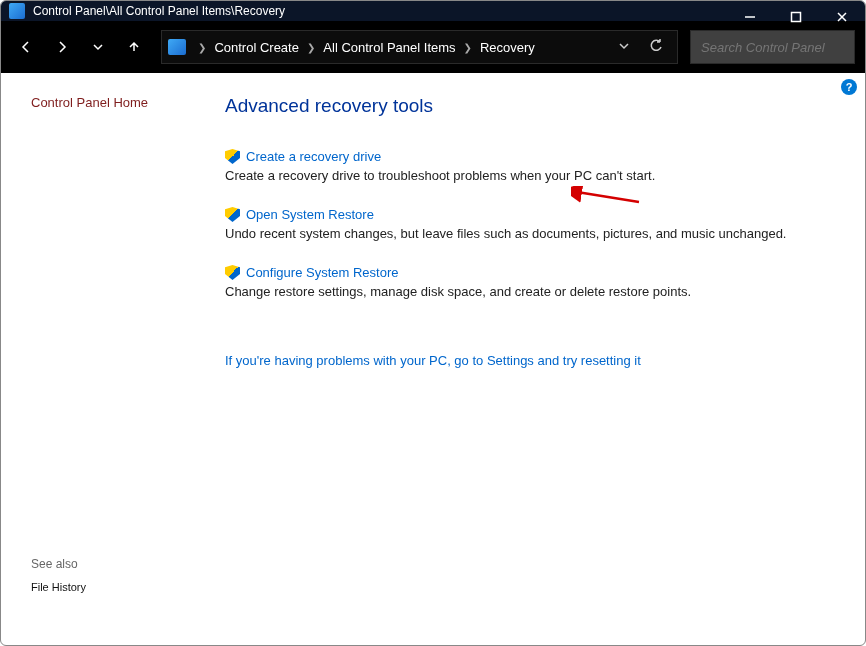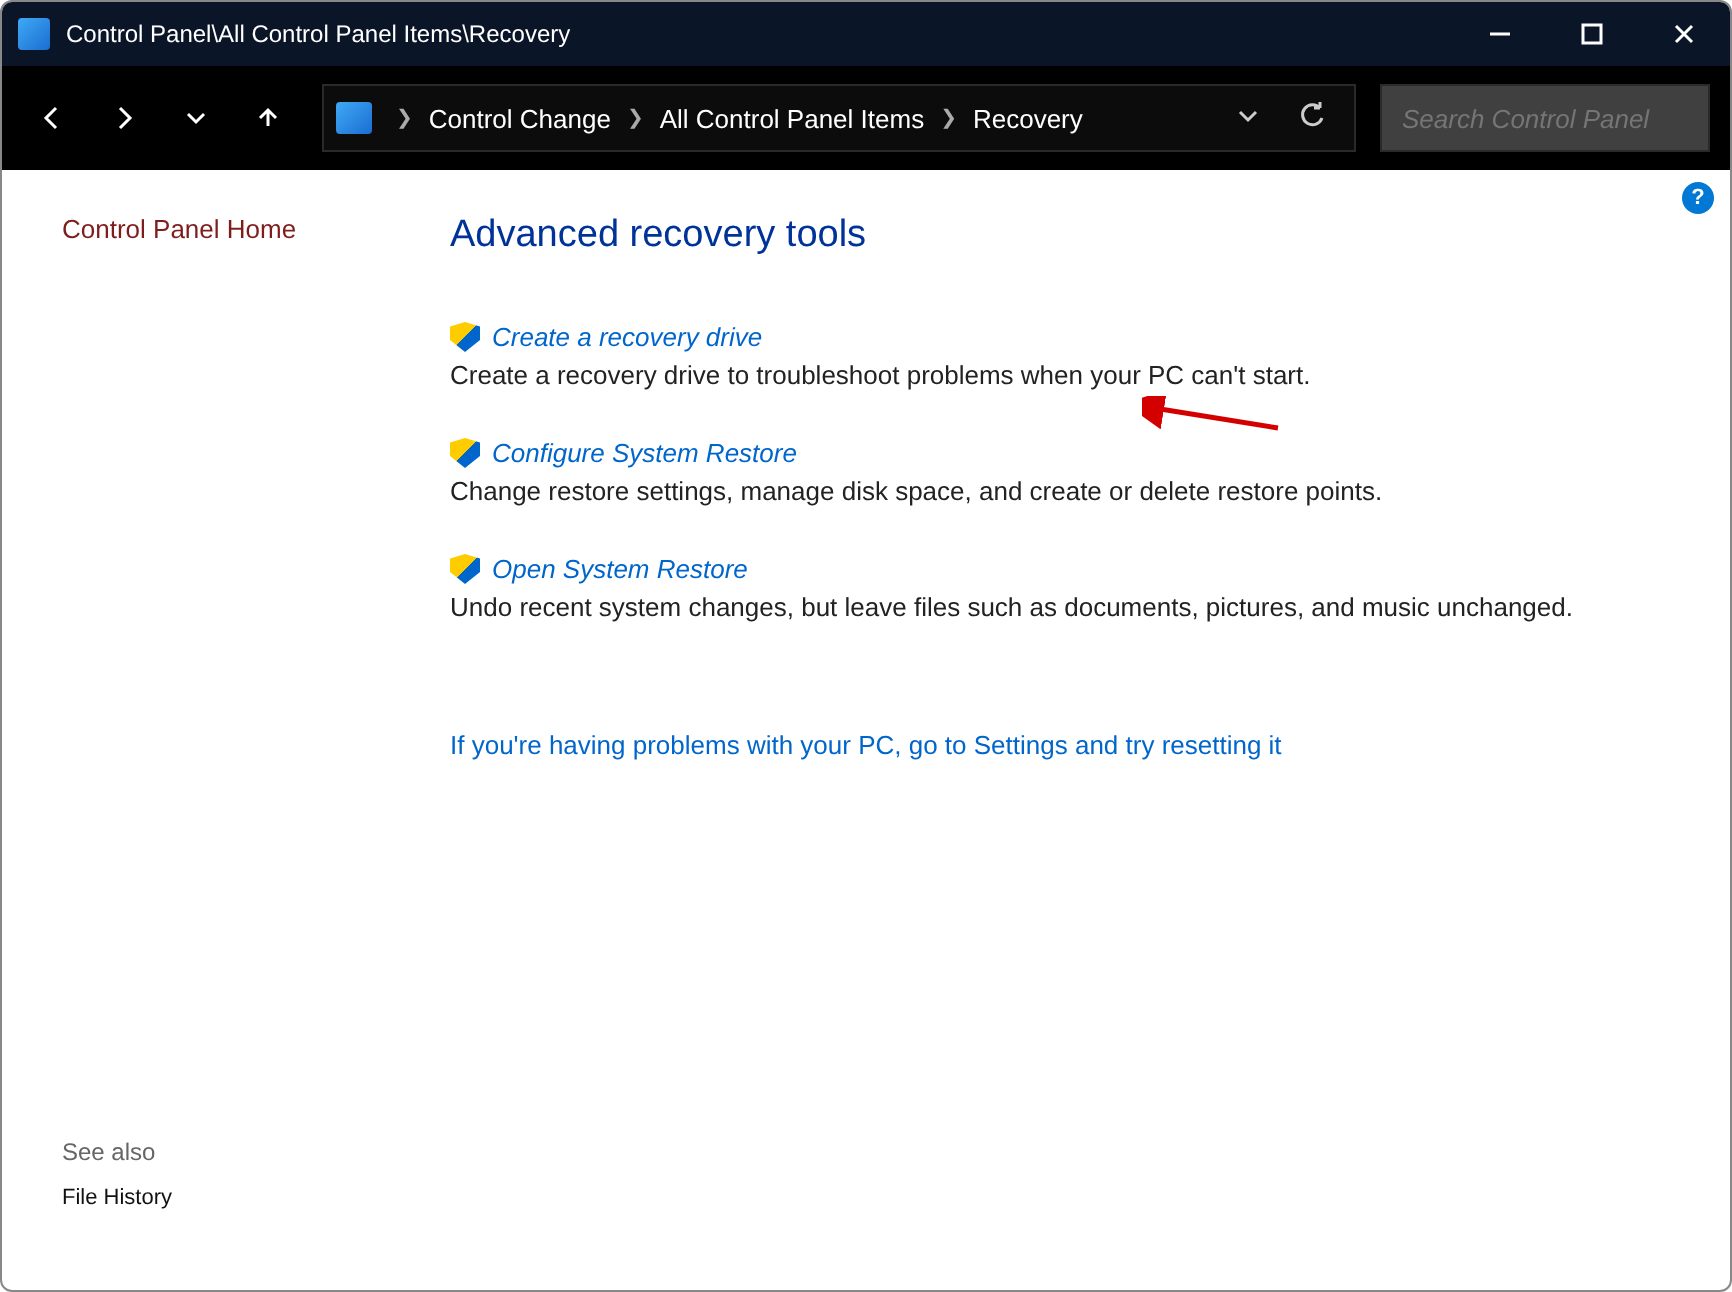--- a/index.html
+++ b/index.html
@@ -10,21 +10,21 @@
     height: 646px;
     background: #fff;
     border: 1px solid #888;
     border-radius: 6px;
     overflow: hidden;
     position: relative;
   }
 
   
   .titlebar {
-    height: 32px;
+    height: 20px;
     background: #0b1528;
     color: #fff;
     display: flex;
     align-items: center;
     padding-left: 8px;
   }
   .titlebar-icon {
     width: 16px; height: 16px; margin-right: 8px;
     background: linear-gradient(135deg,#3fa9f5 0%,#1b6dd1 100%);
     border-radius: 2px;
@@ -119,21 +119,20 @@
   }
   .page-title {
     color: #003399; font-size: 19px; font-weight: 400;
     margin-bottom: 32px;
   }
   .tool-item { margin-bottom: 24px; }
   .tool-head {
     display: flex; align-items: flex-start; gap: 6px;
     margin-bottom: 4px;
     position: relative;
-    font-style: italic;
   }
   .uac-shield {
     width: 15px; height: 15px; position: relative;
     display: inline-block;
   }
   .uac-shield::before {
     content: "";
     position: absolute; inset: 0;
     background:
       linear-gradient(135deg,#ffcc00 0 50%,#0066cc 50% 100%);
@@ -214,21 +213,21 @@
   </div>
   <div class="nav-arrow">
     <svg class="svg-ico" viewBox="0 0 14 14">
         <path d="M7 11 V3 M3 7 L7 3 L11 7"></path>
       </svg>
   </div>
 
   <div class="addr-bar">
     <div class="addr-icon"></div>
     <span class="crumb-sep">❯</span>
-    <span class="crumb">Control Change</span>
+    <span class="crumb">Control Create</span>
     <span class="crumb-sep">❯</span>
     <span class="crumb">All Control Panel Items</span>
     <span class="crumb-sep">❯</span>
     <span class="crumb">Recovery</span>
     <div class="addr-spacer"></div>
     <div class="addr-tail">
       <span>
         <svg class="svg-ico svg-ico-dark" viewBox="0 0 14 14">
             <path d="M3 5 L7 9 L11 5"></path>
           </svg>
@@ -266,31 +265,31 @@
       <div class="tool-head">
         <span class="uac-shield"></span>
         <span class="tool-link">Create a recovery drive</span>
       </div>
       <div class="tool-desc">Create a recovery drive to troubleshoot problems when your PC can't start.</div>
     </div>
 
     <div class="tool-item">
       <div class="tool-head">
         <span class="uac-shield"></span>
+        <span class="tool-link">Open System Restore</span>
+      </div>
+      <div class="tool-desc">Undo recent system changes, but leave files such as documents, pictures, and music unchanged.</div>
+    </div>
+
+    <div class="tool-item">
+      <div class="tool-head">
+        <span class="uac-shield"></span>
         <span class="tool-link">Configure System Restore</span>
       </div>
       <div class="tool-desc">Change restore settings, manage disk space, and create or delete restore points.</div>
-    </div>
-
-    <div class="tool-item">
-      <div class="tool-head">
-        <span class="uac-shield"></span>
-        <span class="tool-link">Open System Restore</span>
-      </div>
-      <div class="tool-desc">Undo recent system changes, but leave files such as documents, pictures, and music unchanged.</div>
     </div>
 
     <a class="extra-link">If you're having problems with your PC, go to Settings and try resetting it</a>
 
     
     <svg class="red-arrow" viewBox="0 0 70 20">
       <defs>
         <marker id="ah" markerWidth="8" markerHeight="8" refX="2" refY="4" orient="auto">
           <path d="M0 0 L8 4 L0 8 Z" fill="#d40000"></path>
         </marker>

